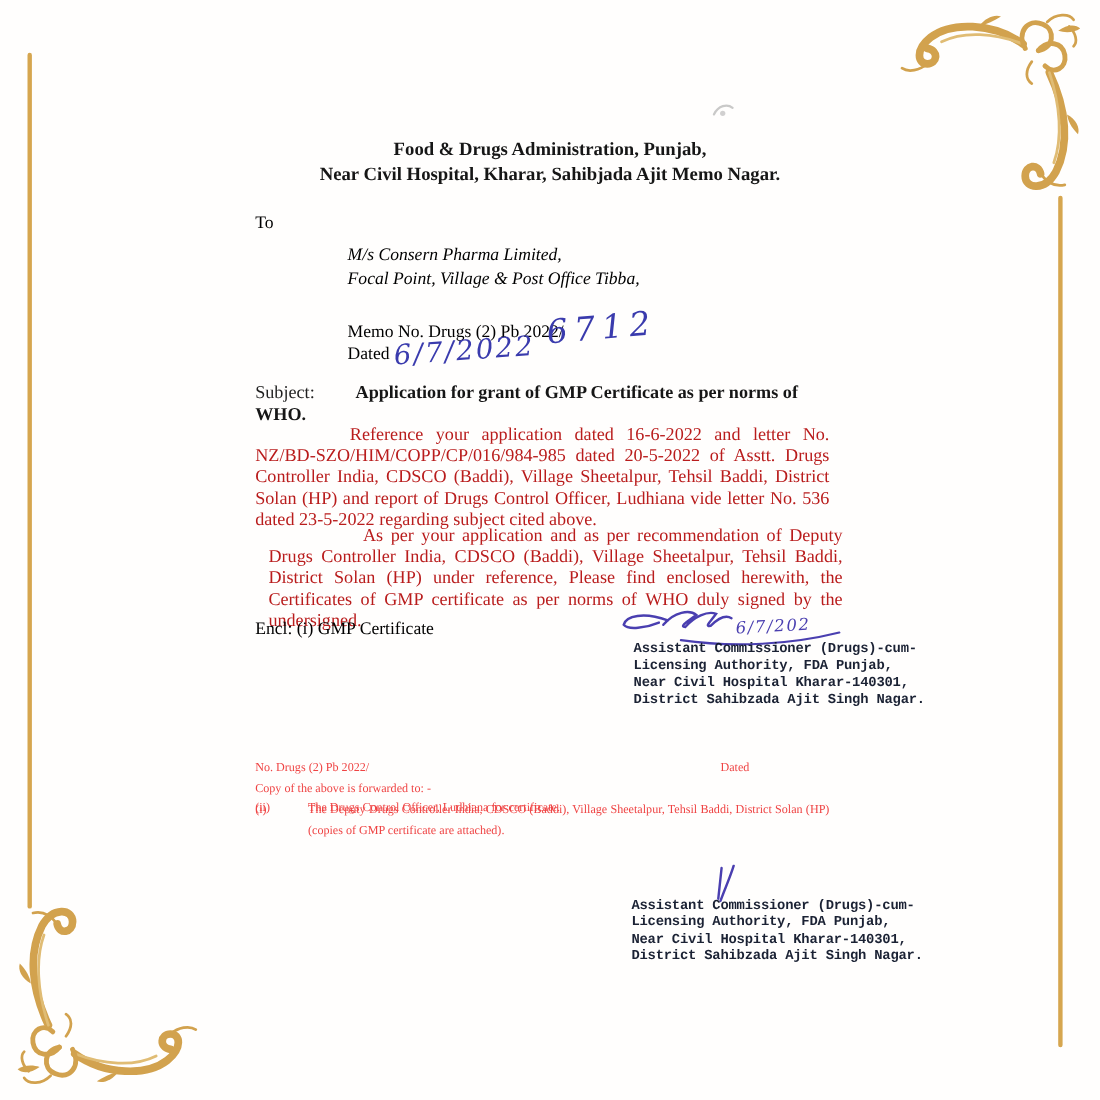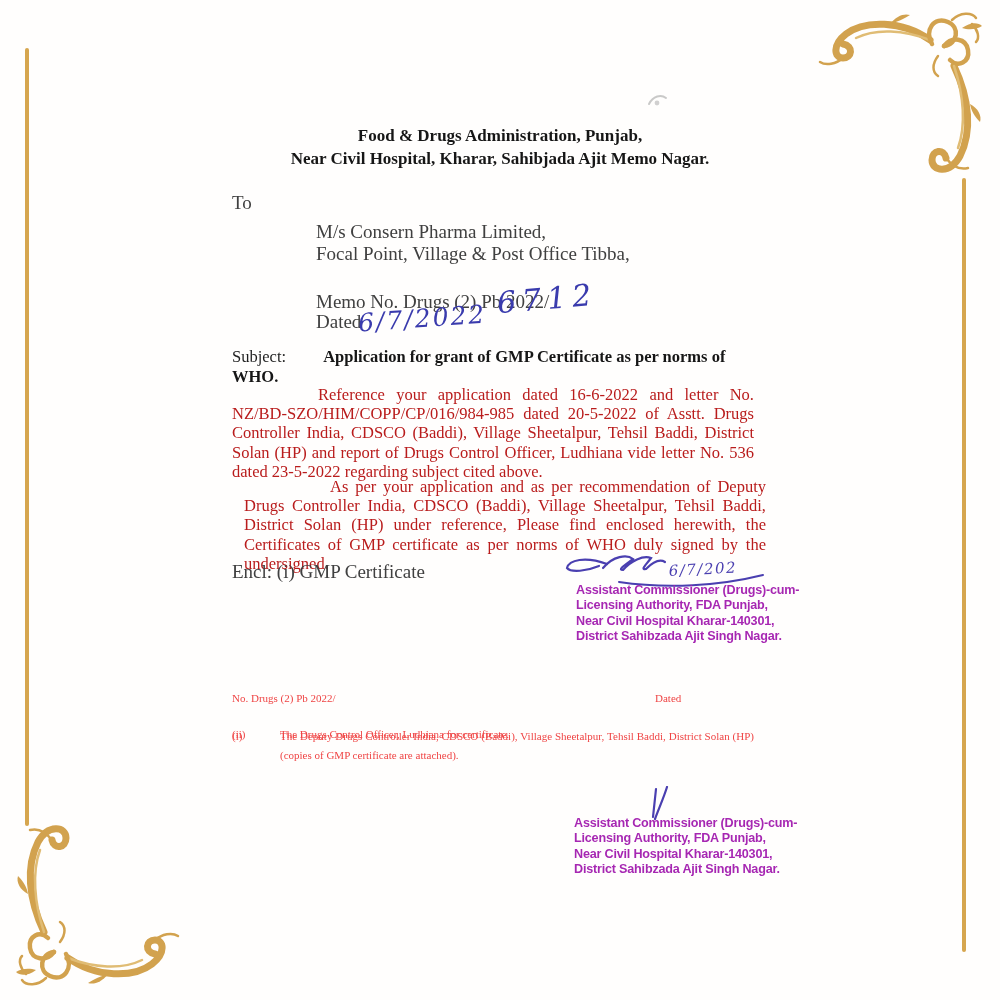--- a/index.html
+++ b/index.html
@@ -10,30 +10,30 @@
     color:#1f1f1f;
   }
   .page{position:relative;width:1000px;height:1000px;overflow:hidden;background:#fffefd;}
   .abs{position:absolute;}
 
   
   .gold-line-v{width:4px;background:#d6a64f;border-radius:2px;}
 
   
   .hdr{left:0;top:124px;width:1000px;text-align:center;font-weight:bold;font-size:17px;line-height:23px;color:#161616;}
-  .body-txt{font-size:19px;line-height:21.5px;color:#404040;}
+  .body-txt{font-size:16px;line-height:21.5px;color:#000000;}
   .para{width:522px;text-align:justify;font-size:16.5px;line-height:19.2px;text-indent:86px;color:#b91c1c;}
   .subject-row{left:232px;top:347px;width:540px;font-size:16.5px;}
   .subject-bold{font-weight:bold;color:#161616;}
 
   
   .stamp{
-    font-family:Liberation Sans, sans-serif;
+    font-family:Liberation Mono, monospace;
     font-weight:bold;
-    color:#a21caf;
+    color:#0f172a;
     font-size:12.6px;
     line-height:15.4px;
     letter-spacing:-0.2px;
     opacity:.95;
   }
 
   
   .hand{
     font-family:"DejaVu Serif", serif;
     font-style:italic;
@@ -100,21 +100,21 @@
     <circle cx="14" cy="13" r="2.4" fill="#9a9a9a"></circle>
   </svg>
 
   <div class="abs hdr">
     <div>Food &amp; Drugs Administration, Punjab,</div>
     <div>Near Civil Hospital, Kharar, Sahibjada Ajit Memo Nagar.</div>
   </div>
 
   <div class="abs body-txt" style="left:232px;top:192px;">To</div>
 
-  <div class="abs body-txt" style="left:316px;top:221px;">
+  <div class="abs body-txt" style="left:316px;top:221px;font-style:italic;">
     <div>M/s Consern Pharma Limited,</div>
     <div>Focal Point, Village &amp; Post Office Tibba,</div>
   </div>
 
   <div class="abs body-txt" style="left:316px;top:292px;line-height:20px;">
     <div>Memo No. Drugs (2) Pb 2022/</div>
     <div>Dated</div>
   </div>
   <div class="abs hand hand-no" style="left:497px;top:281px;">6712</div>
   <div class="abs hand hand-date" style="left:358px;top:304px;">6/7/2022</div>
@@ -141,20 +141,21 @@
   <div class="abs stamp" style="left:576px;top:583px;">
     <div>Assistant Commissioner (Drugs)-cum-</div>
     <div>Licensing Authority, FDA Punjab,</div>
     <div>Near Civil Hospital Kharar-140301,</div>
     <div>District Sahibzada Ajit Singh Nagar.</div>
   </div>
 
   <div class="abs footer-row" style="left:232px;top:689px;">No. Drugs (2) Pb 2022/</div>
   <div class="abs footer-row" style="left:655px;top:689px;">Dated</div>
 
+  <div class="abs footer-row" style="left:232px;top:708px;">Copy of the above is forwarded to: -</div>
 
   <div class="abs footer-row copy-item" style="left:232px;top:727px;">
     <div class="num">(i)</div>
     <div class="txt">The Deputy Drugs Controller India, CDSCO (Baddi), Village Sheetalpur, Tehsil Baddi, District Solan (HP) (copies of GMP certificate are attached).</div>
   </div>
 
   <div class="abs footer-row copy-item" style="left:232px;top:725px;">
     <div class="num">(ii)</div>
     <div class="txt" style="text-align:left;">The Drugs Control Officer, Ludhiana for certificate.</div>
   </div>

